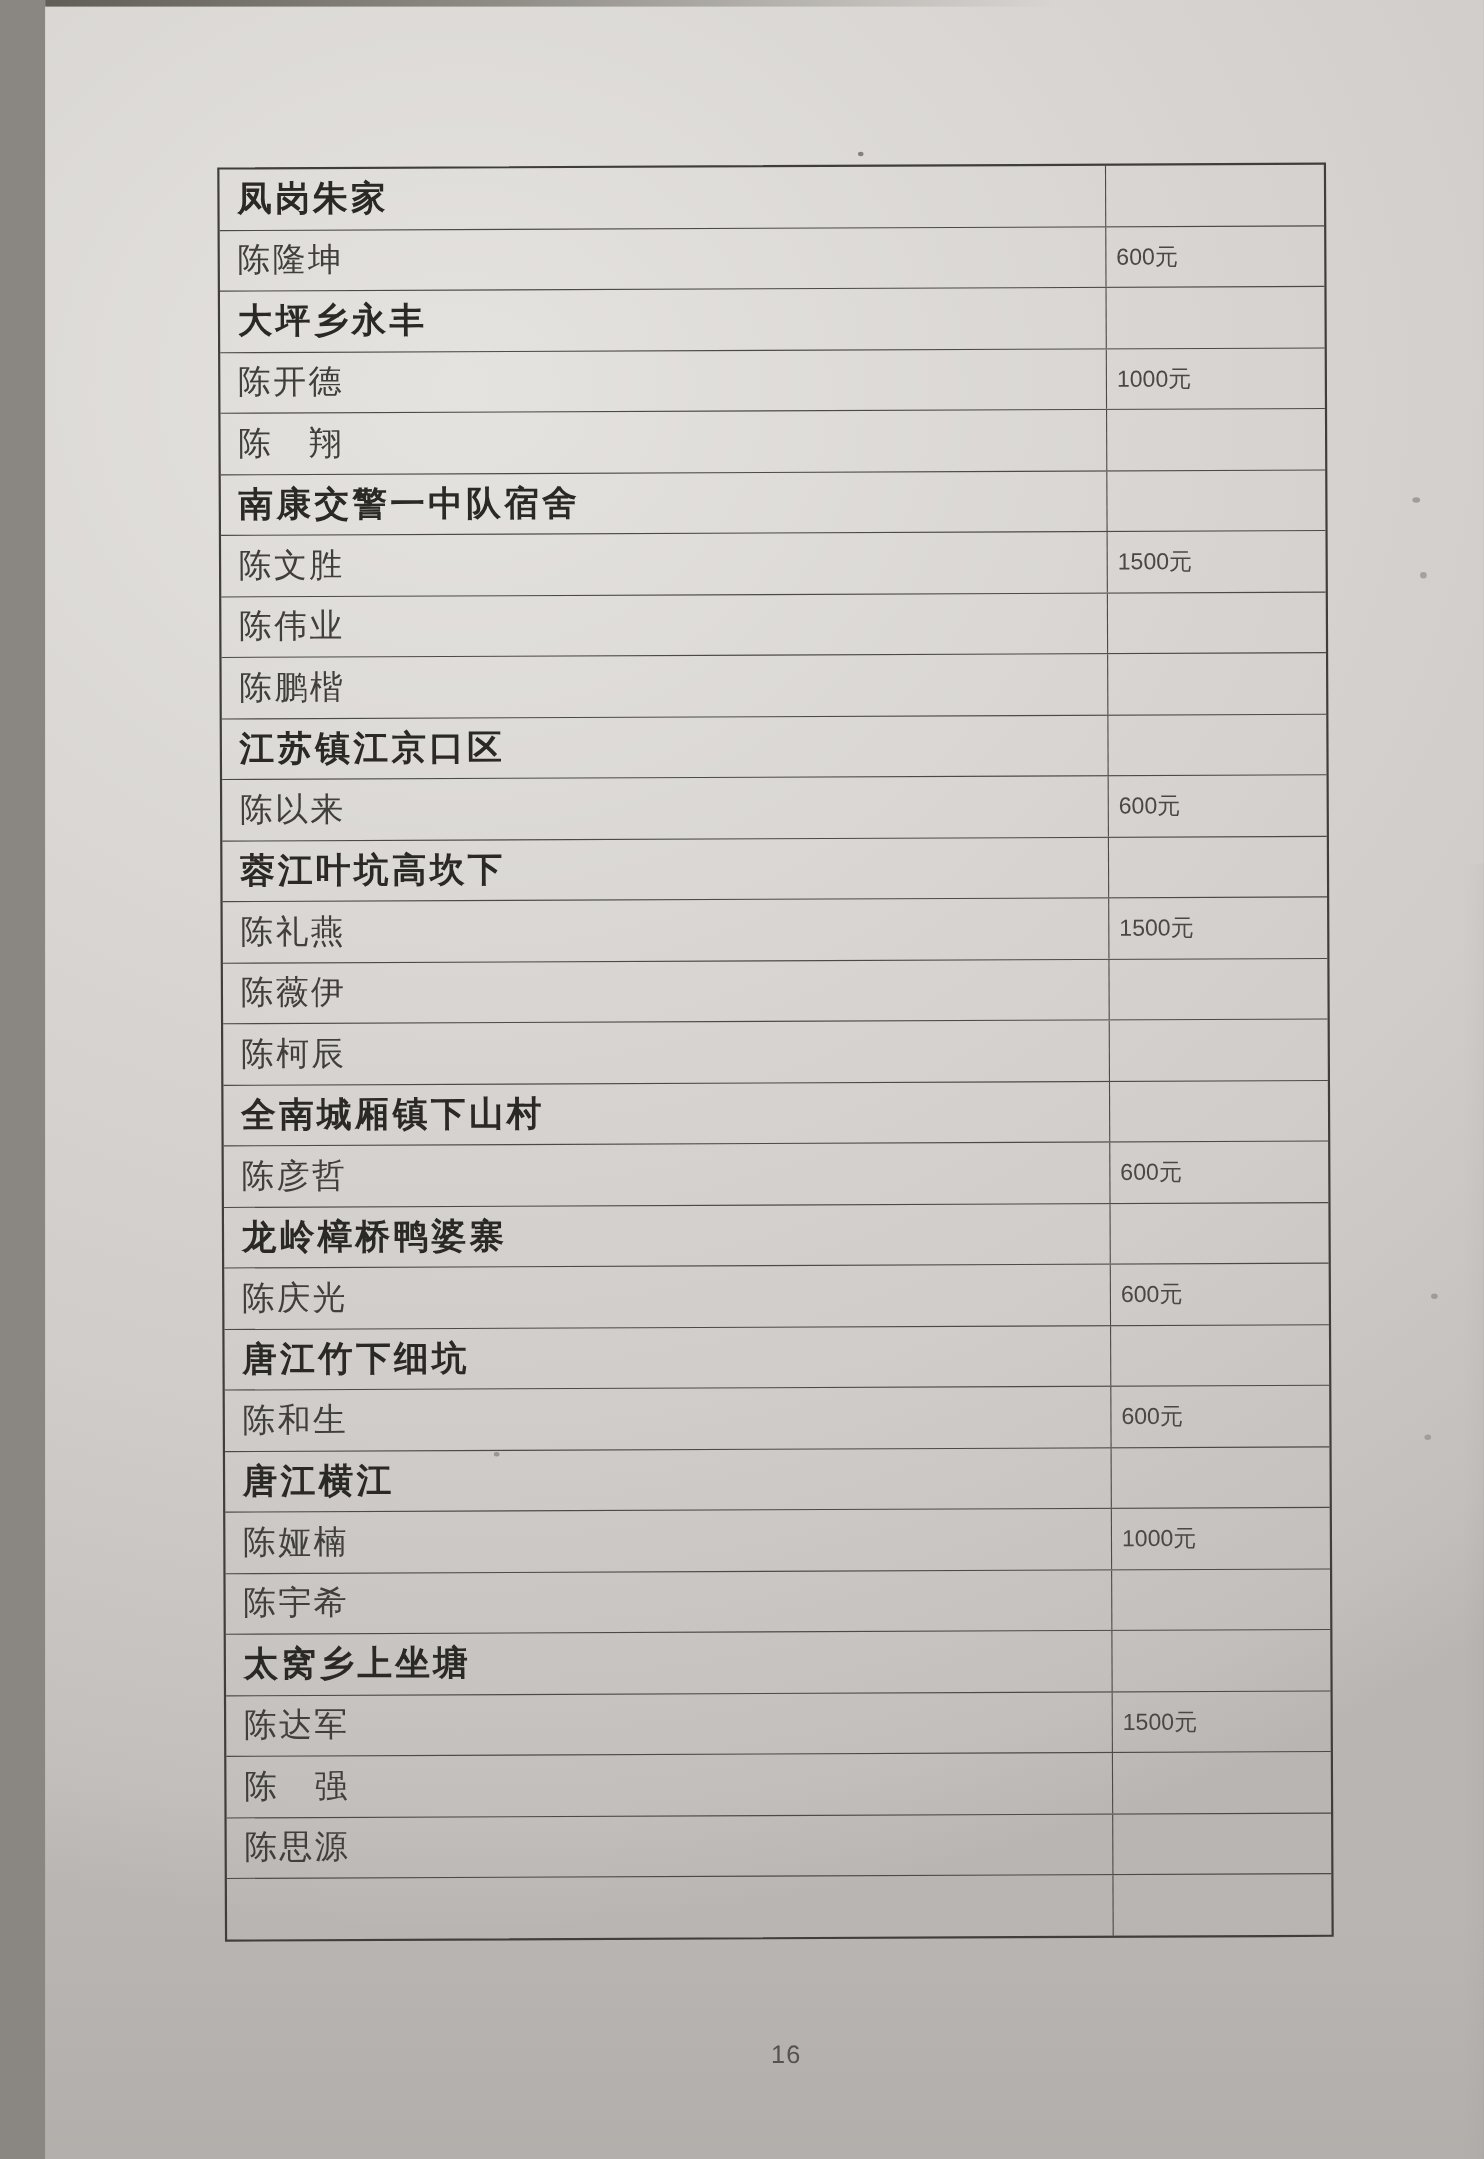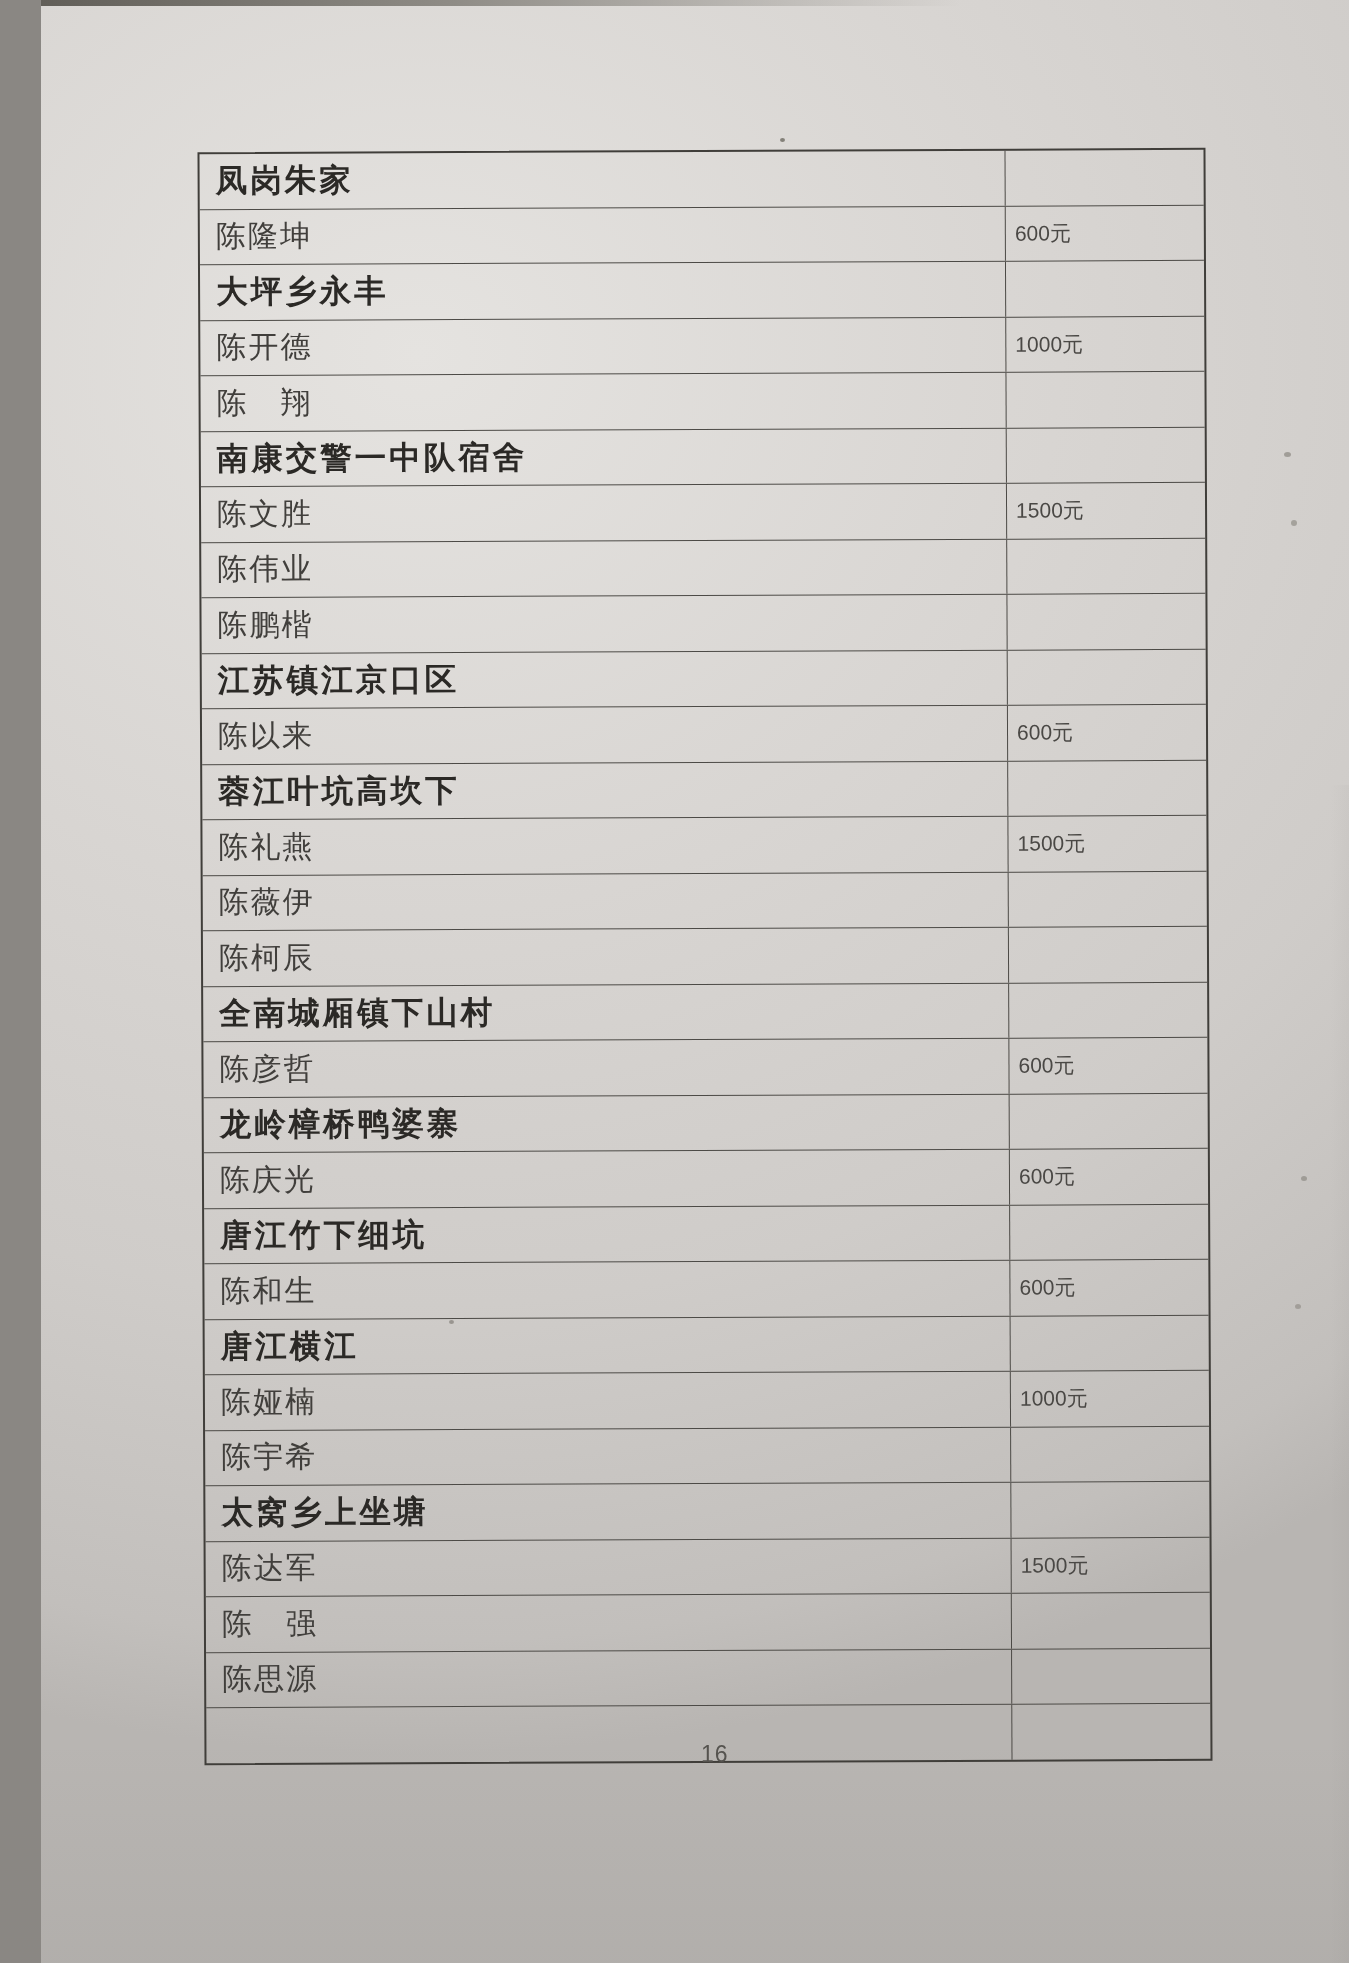--- a/index.html
+++ b/index.html
@@ -54,21 +54,21 @@
     color:#4a4845;
   }
   .row.section .cell-name{
     font-weight:700;
     font-size:31.5px;
     color:#2b2926;
     letter-spacing:3px;
   }
 
   .page-number{
-    position:absolute;left:660px;top:1741px;
+    position:absolute;left:660px;top:1854px;
     font-size:23px;color:#55534f;letter-spacing:1px;text-align:center;
   }
 
   .speck{position:absolute;border-radius:50%;background:#6d6a62;}
   .s1{left:739px;top:138px;width:5px;height:4px;opacity:.8;}
   .s2{left:408px;top:1320px;width:5px;height:4px;opacity:.55;}
   .s3{left:1243px;top:452px;width:7px;height:5px;opacity:.5;}
   .s4{left:1250px;top:520px;width:6px;height:6px;opacity:.45;}
   .s5{left:1260px;top:1176px;width:6px;height:5px;opacity:.45;}
   .s6{left:1254px;top:1304px;width:6px;height:5px;opacity:.4;}

